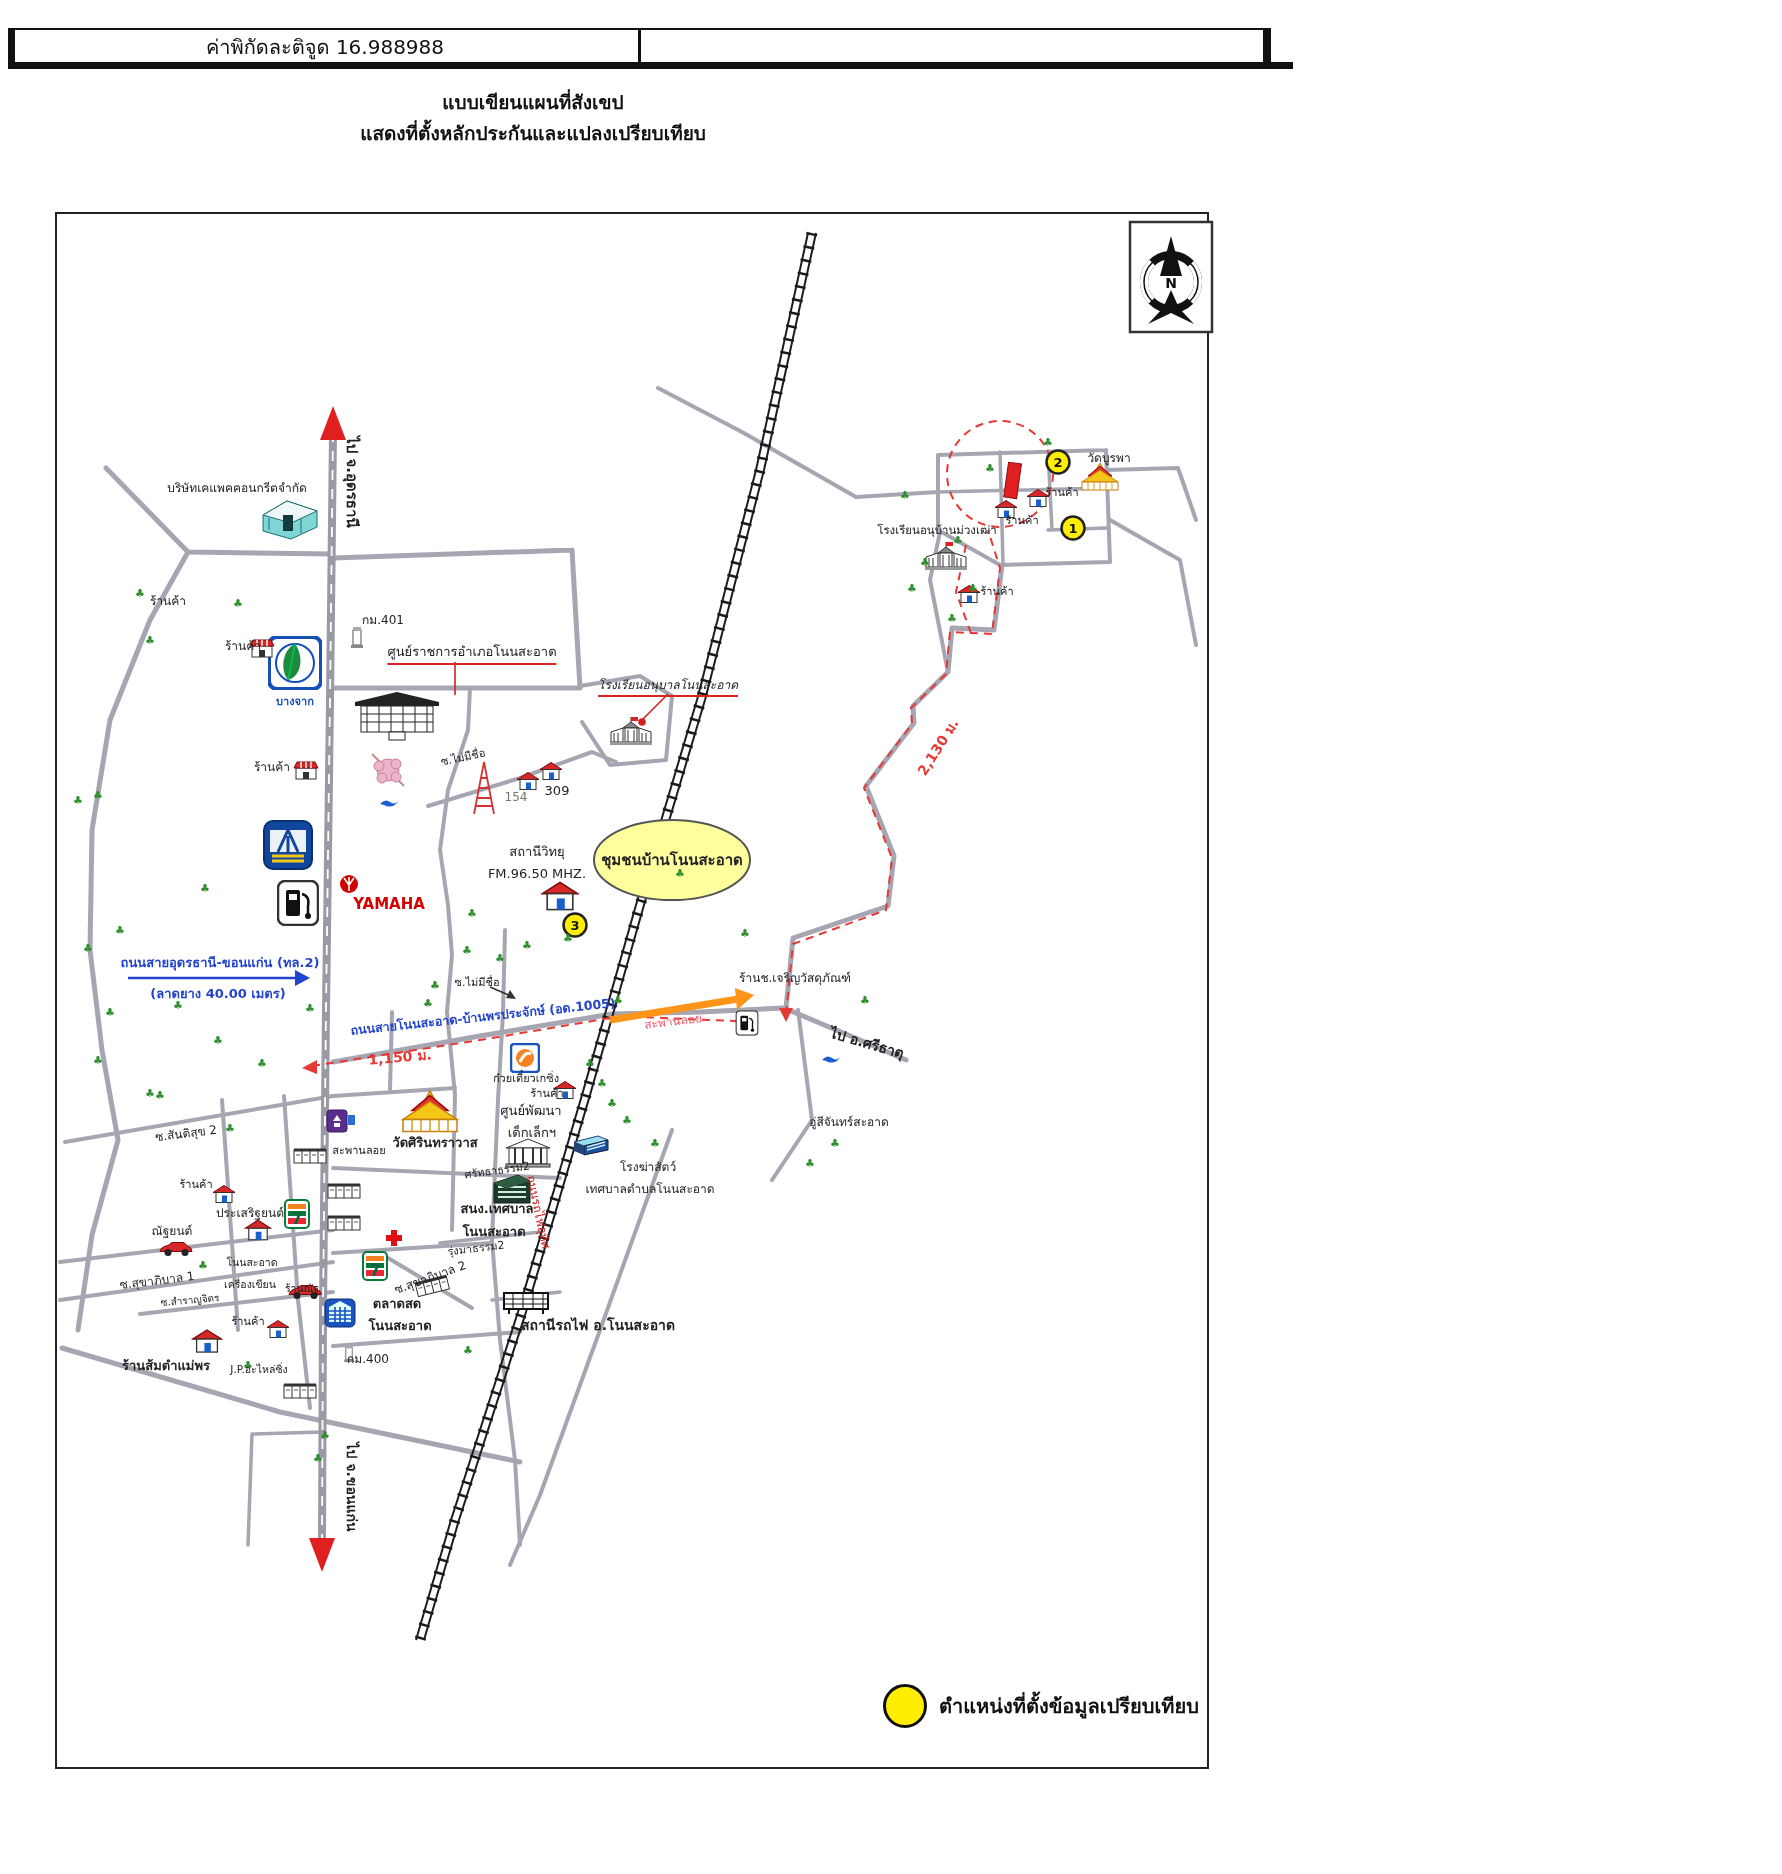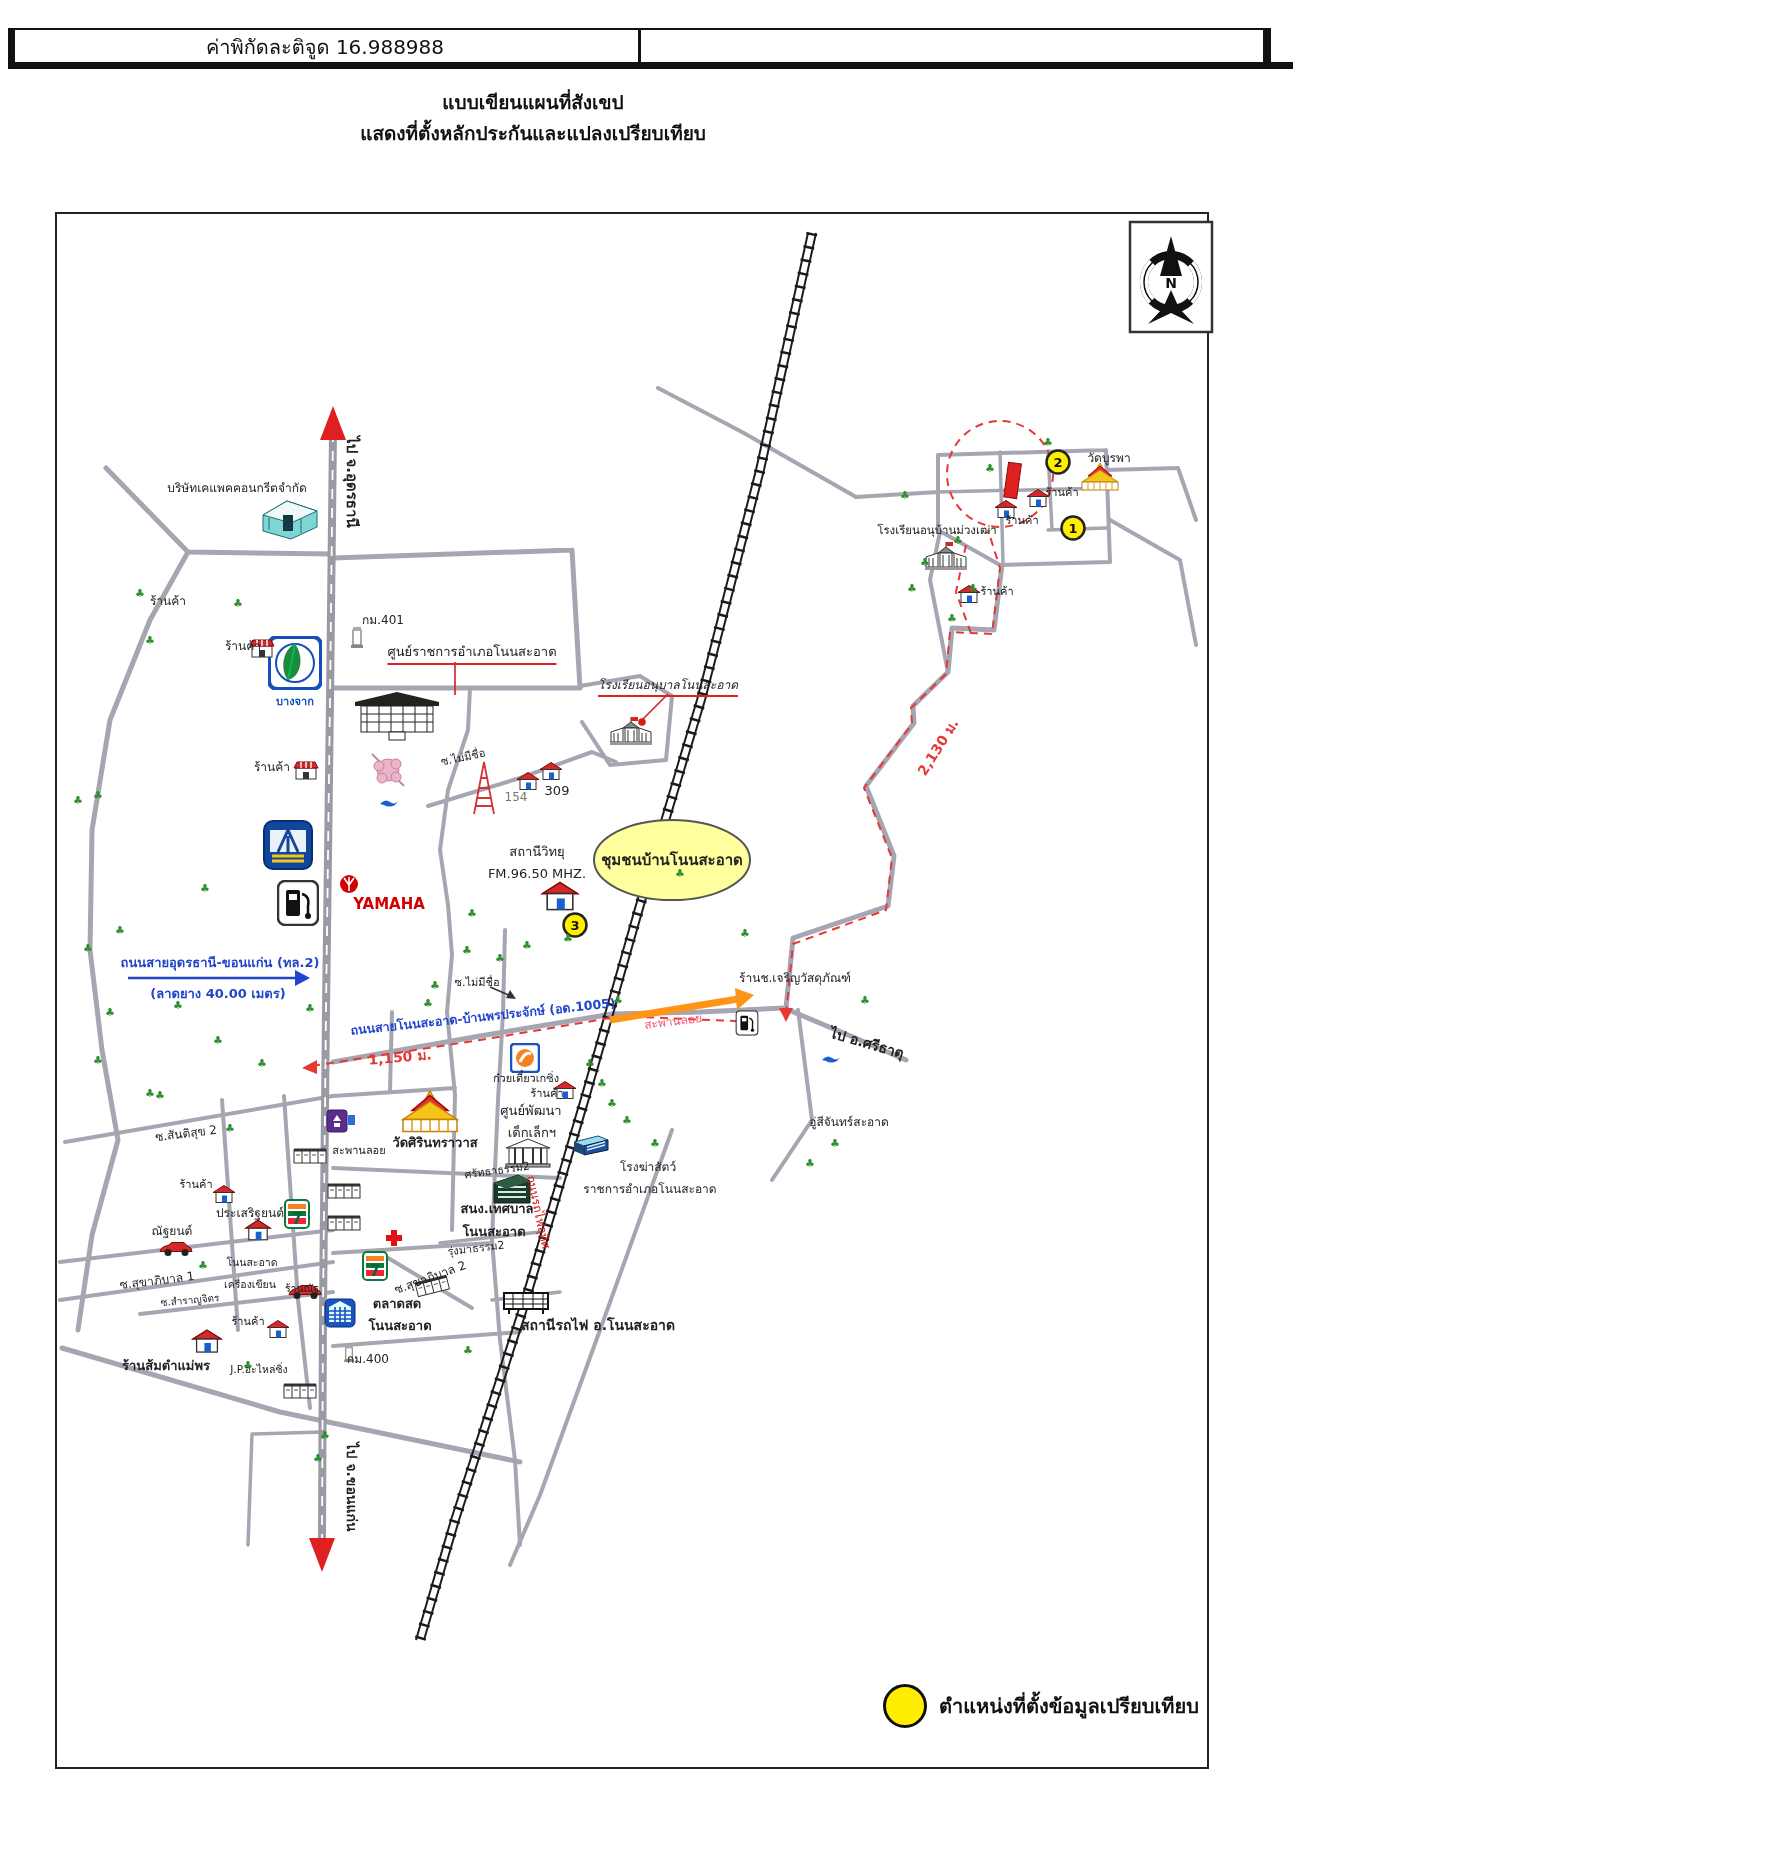--- a/index.html
+++ b/index.html
@@ -505,21 +505,21 @@
       <div class="lbl" style="left: 849px; top: 1089px; font-size: 12px; transform: translate(-50%, -50%) rotate(0deg); margin-top: 32px;">อู่สีจันทร์สะอาด</div>
       <div class="lbl" style="left: 526px; top: 1078px; font-size: 11px; transform: translate(-50%, -50%) rotate(0deg);">ก๋วยเตี๋ยวเกซิ่ง</div>
       <div class="lbl" style="left: 547px; top: 1093px; font-size: 11px; transform: translate(-50%, -50%) rotate(0deg);">ร้านค้า</div>
       <div class="lbl" style="left: 531px; top: 1110px; font-size: 13px; transform: translate(-50%, -50%) rotate(0deg);">ศูนย์พัฒนา</div>
       <div class="lbl" style="left: 532px; top: 1132px; font-size: 13px; transform: translate(-50%, -50%) rotate(0deg);">เด็กเล็กฯ</div>
       <div class="lbl b" style="left: 435px; top: 1142px; font-size: 13px; transform: translate(-50%, -50%) rotate(0deg);">วัดศิรินทราวาส</div>
       <div class="lbl" style="left: 497px; top: 1170px; font-size: 11px; transform: translate(-50%, -50%) rotate(-8deg);">ศรัทธาธรรม2</div>
       <div class="lbl b" style="left: 497px; top: 1208px; font-size: 13px; transform: translate(-50%, -50%) rotate(0deg);">สนง.เทศบาล</div>
       <div class="lbl b" style="left: 494px; top: 1231px; font-size: 13px; transform: translate(-50%, -50%) rotate(0deg);">โนนสะอาด</div>
       <div class="lbl" style="left: 648px; top: 1166px; font-size: 12px; transform: translate(-50%, -50%) rotate(0deg);">โรงฆ่าสัตว์</div>
-      <div class="lbl" style="left: 650px; top: 1188px; font-size: 12px; transform: translate(-50%, -50%) rotate(0deg);">ราชการอำเภอโนนสะอาด</div>
+      <div class="lbl" style="left: 650px; top: 1188px; font-size: 12px; transform: translate(-50%, -50%) rotate(0deg);">เทศบาลตำบลโนนสะอาด</div>
       <div class="lbl" style="left: 539px; top: 1212px; font-size: 12px; color: rgb(210, 32, 32); transform: translate(-50%, -50%) rotate(78deg);">ถนนรถไฟอุทิศ</div>
       <div class="lbl" style="left: 186px; top: 1133px; font-size: 12px; transform: translate(-50%, -50%) rotate(-7deg);">ซ.สันติสุข 2</div>
       <div class="lbl" style="left: 359px; top: 1150px; font-size: 11px; transform: translate(-50%, -50%) rotate(0deg);">สะพานลอย</div>
       <div class="lbl" style="left: 196px; top: 1184px; font-size: 11px; transform: translate(-50%, -50%) rotate(0deg);">ร้านค้า</div>
       <div class="lbl" style="left: 250px; top: 1212px; font-size: 12px; transform: translate(-50%, -50%) rotate(0deg);">ประเสริฐยนต์</div>
       <div class="lbl" style="left: 172px; top: 1230px; font-size: 12px; transform: translate(-50%, -50%) rotate(0deg);">ณัฐยนต์</div>
       <div class="lbl" style="left: 157px; top: 1280px; font-size: 12px; transform: translate(-50%, -50%) rotate(-7deg);">ซ.สุขาภิบาล 1</div>
       <div class="lbl" style="left: 190px; top: 1300px; font-size: 10px; transform: translate(-50%, -50%) rotate(-5deg);">ซ.สำราญจิตร</div>
       <div class="lbl" style="left: 252px; top: 1262px; font-size: 10.5px; transform: translate(-50%, -50%) rotate(0deg);">โนนสะอาด</div>
       <div class="lbl" style="left: 250px; top: 1284px; font-size: 10.5px; transform: translate(-50%, -50%) rotate(0deg);">เครื่องเขียน</div>

